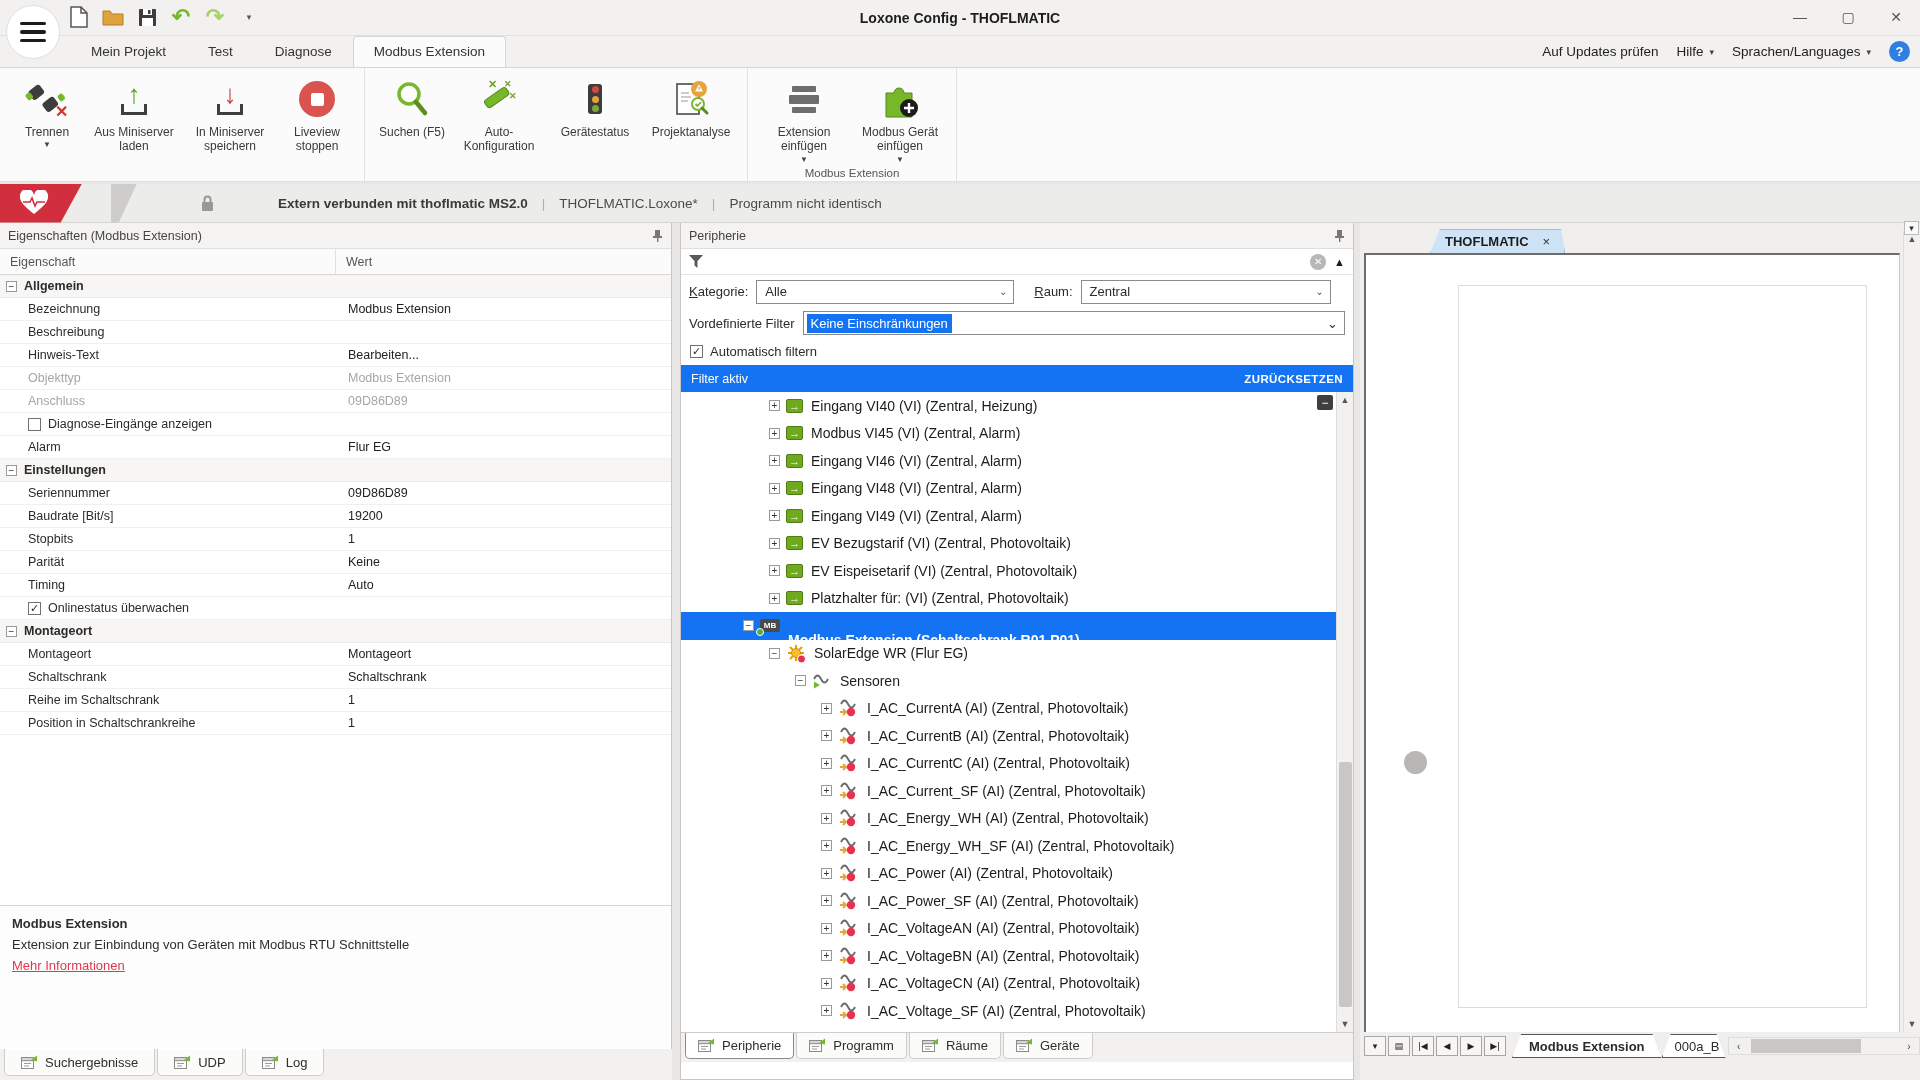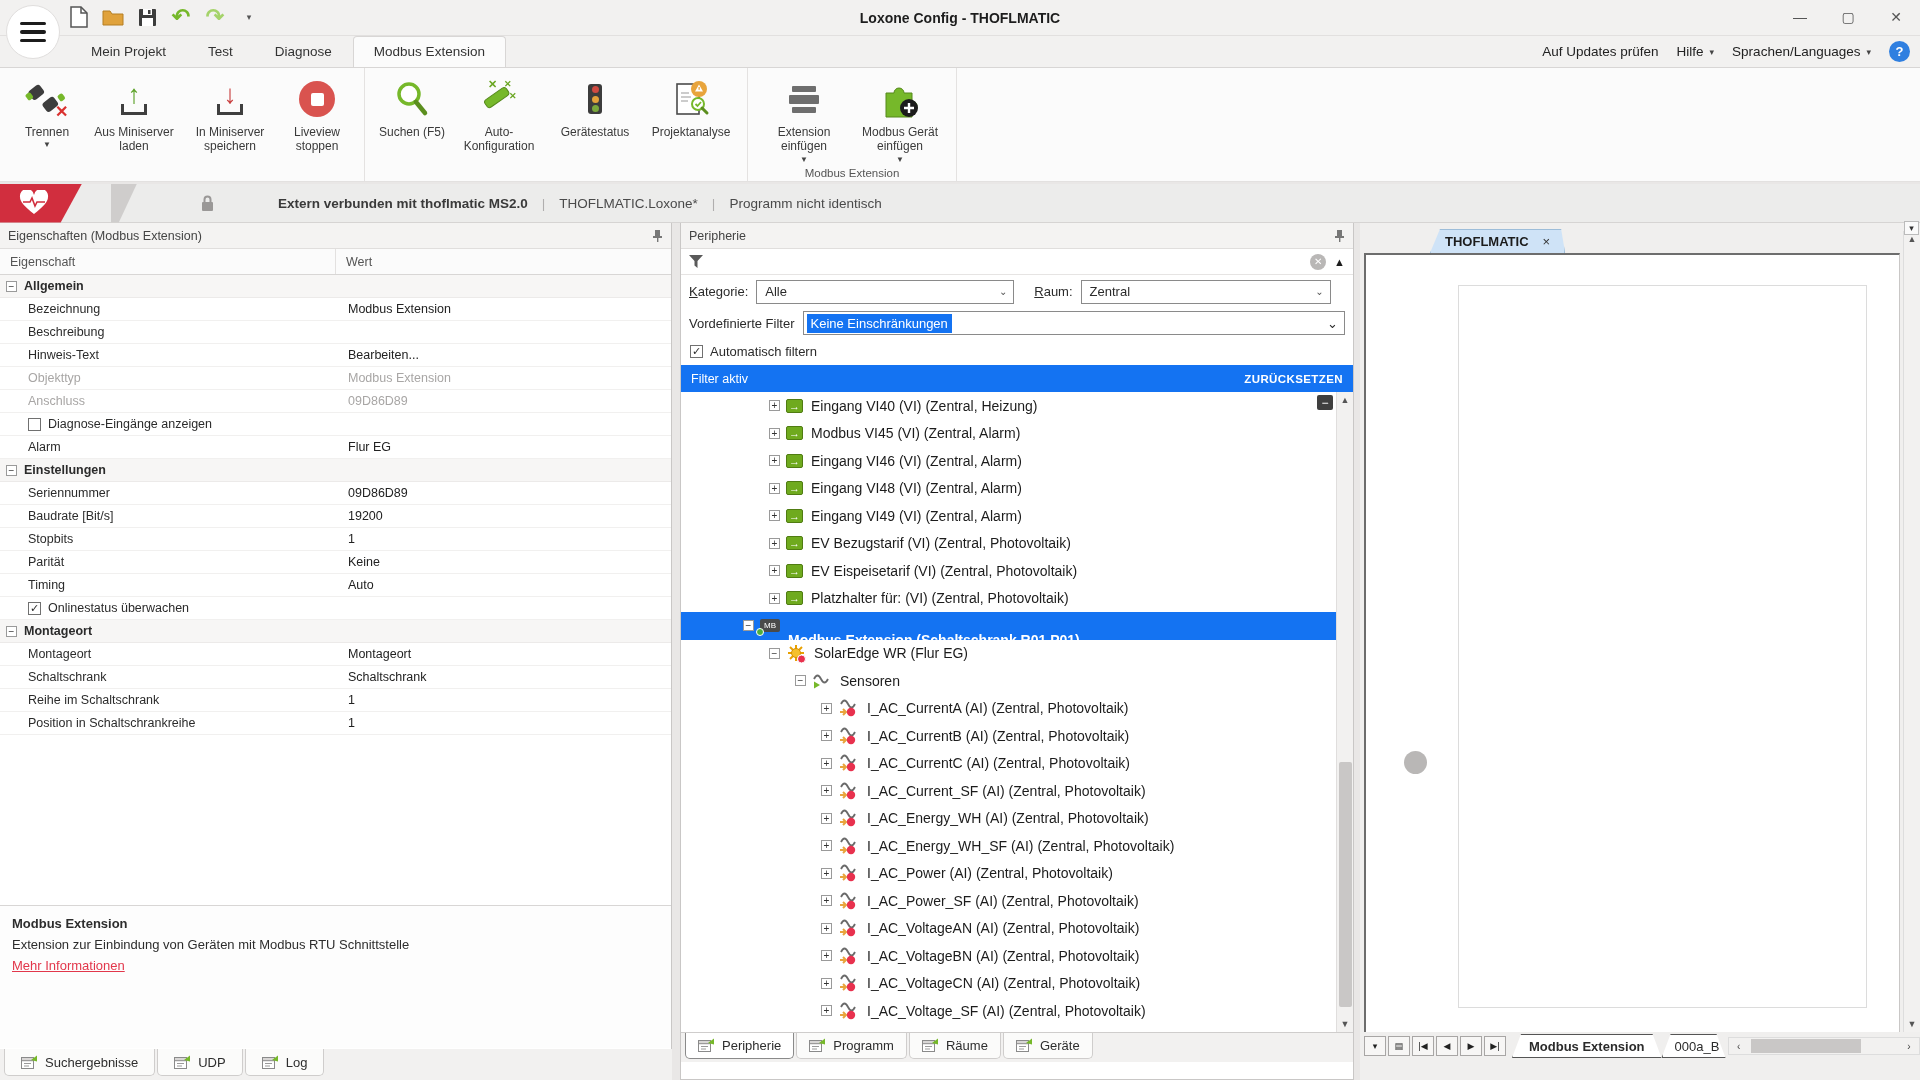--- a/index.html
+++ b/index.html
@@ -89,21 +89,21 @@
   .bluebar{height:28px;background:#1473f2;color:#fff;display:flex;align-items:center;justify-content:space-between;padding:0 10px;}
   .bluebar .fl{font-size:12.5px;}
   .bluebar .rs{font-size:11.5px;font-weight:bold;letter-spacing:.4px;cursor:pointer;}
   .tree{position:absolute;left:0;top:169px;width:655px;height:640px;overflow:hidden;background:#fff;}
   .trow{height:27.5px;display:flex;align-items:center;gap:6px;font-size:14px;color:#1c1c1c;white-space:nowrap;}
   .trow .tlabel{padding:2px 6px 2px 2px;}
   .trow.sel{background:#1473f2;}
   .trow.sel .tlabel{color:#ffffff;font-weight:bold;margin-top:28px;}
   .ticon{display:inline-flex;align-items:center;justify-content:center;position:relative;flex:none;}
   .vi-ic{width:17px;height:14px;background:#6faa1e;border:1px solid #507c12;border-radius:2px;color:#fff;font-size:11px;font-weight:bold;display:flex;align-items:center;justify-content:center;line-height:0;}
-  .mb-ic{width:20px;height:13px;background:#4a4a4a;border-radius:2px;color:#fff;font-size:8px;font-weight:normal;display:flex;align-items:center;justify-content:center;}
+  .mb-ic{width:20px;height:13px;background:#4a4a4a;border-radius:2px;color:#fff;font-size:8px;font-weight:bold;display:flex;align-items:center;justify-content:center;}
   .dot{position:absolute;width:8px;height:8px;border-radius:50%;border:1px solid #fff;}
   .gdot{background:#4cae3c;right:-3px;bottom:-3px;}
   .treescroll{position:absolute;right:0;top:169px;width:17px;height:640px;background:#f2f1f0;border-left:1px solid #e0dedd;}
   .sarrbtn{height:16px;display:flex;align-items:center;justify-content:center;font-size:9px;color:#555;}
   .sthumb{position:absolute;left:2px;width:13px;background:#c9c7c6;border-radius:2px;}
   .collapsefloat{position:absolute;right:20px;top:172px;width:16px;height:15px;background:#3f3f3f;color:#fff;display:flex;align-items:center;justify-content:center;font-size:12px;border-radius:2px;cursor:pointer;}
   .midtabs{position:absolute;left:0;top:809px;width:672px;height:30px;background:#f2f1f0;display:flex;gap:2px;padding-left:4px;border-top:1px solid #cfcdcc;}
   .midtabs .btab{height:26px;padding:0 12px;}
   .midtabs .btab.active{background:#fff;border-color:#8a8a8a;font-weight:normal;}
   

